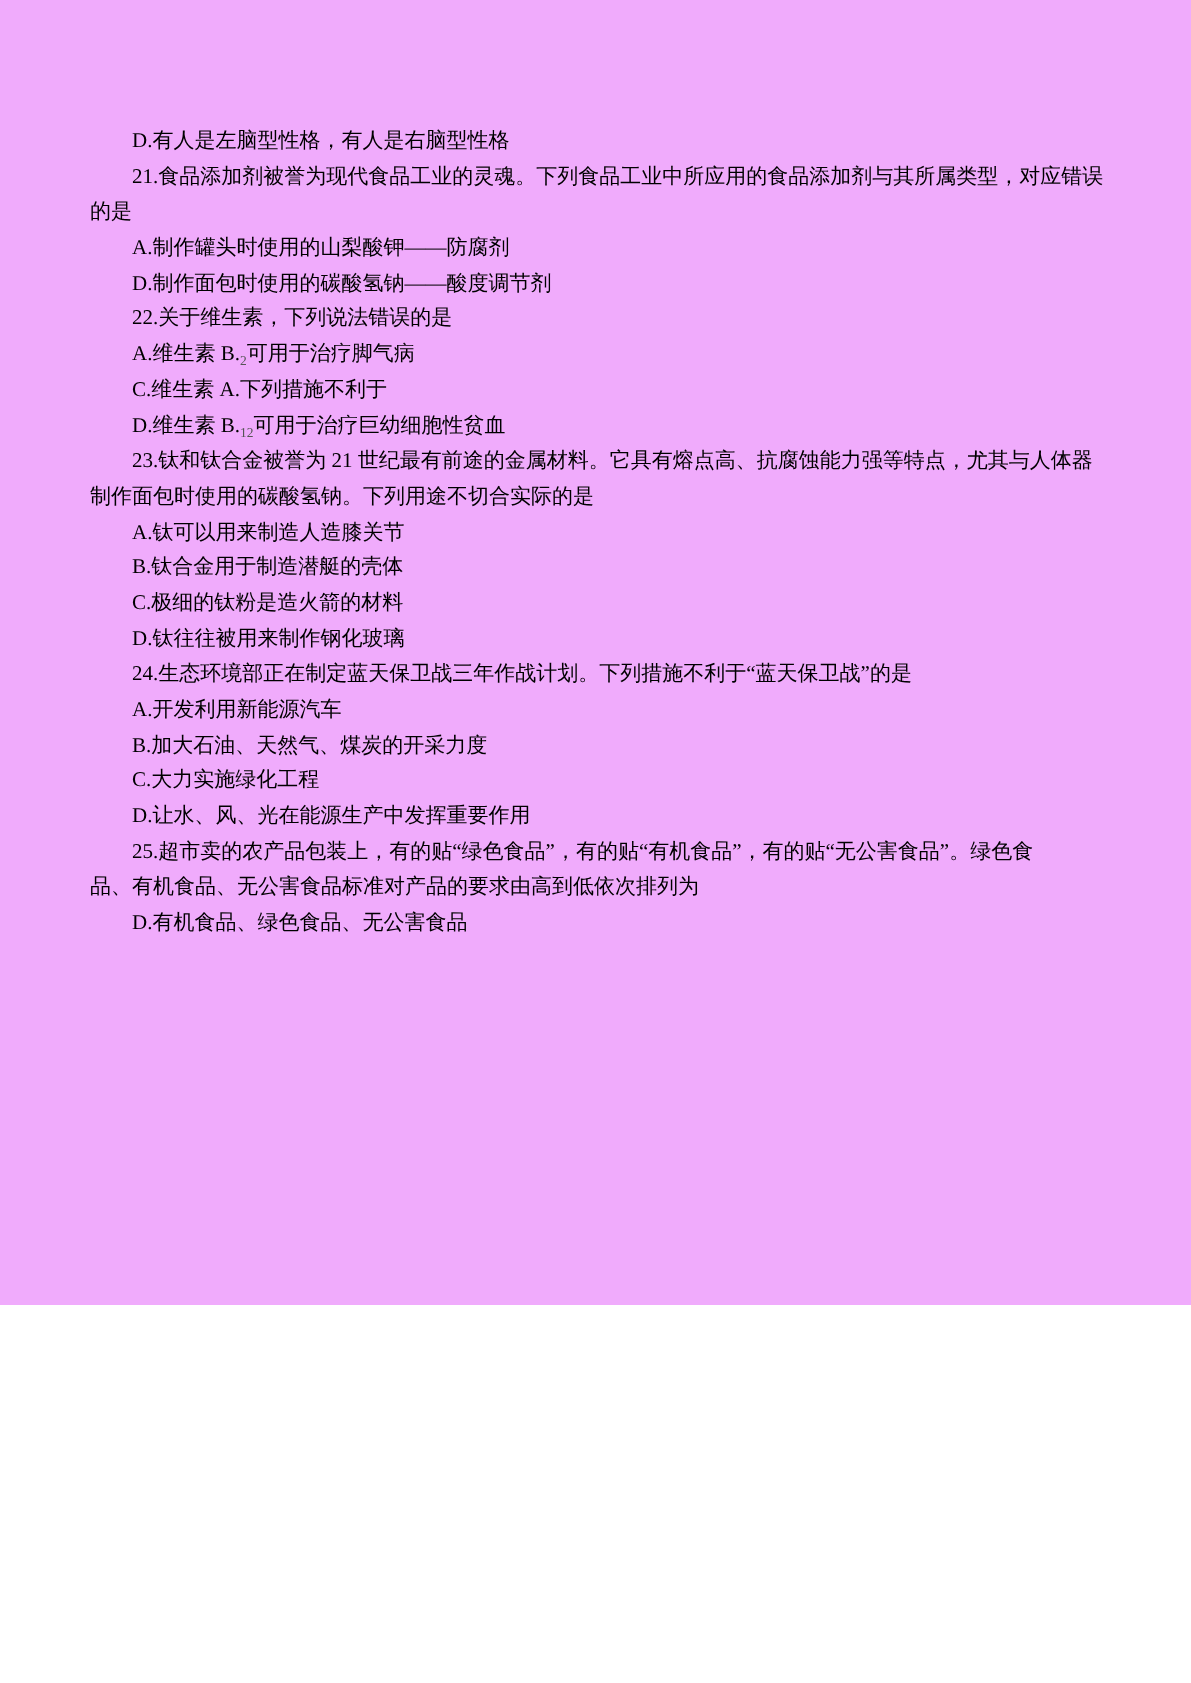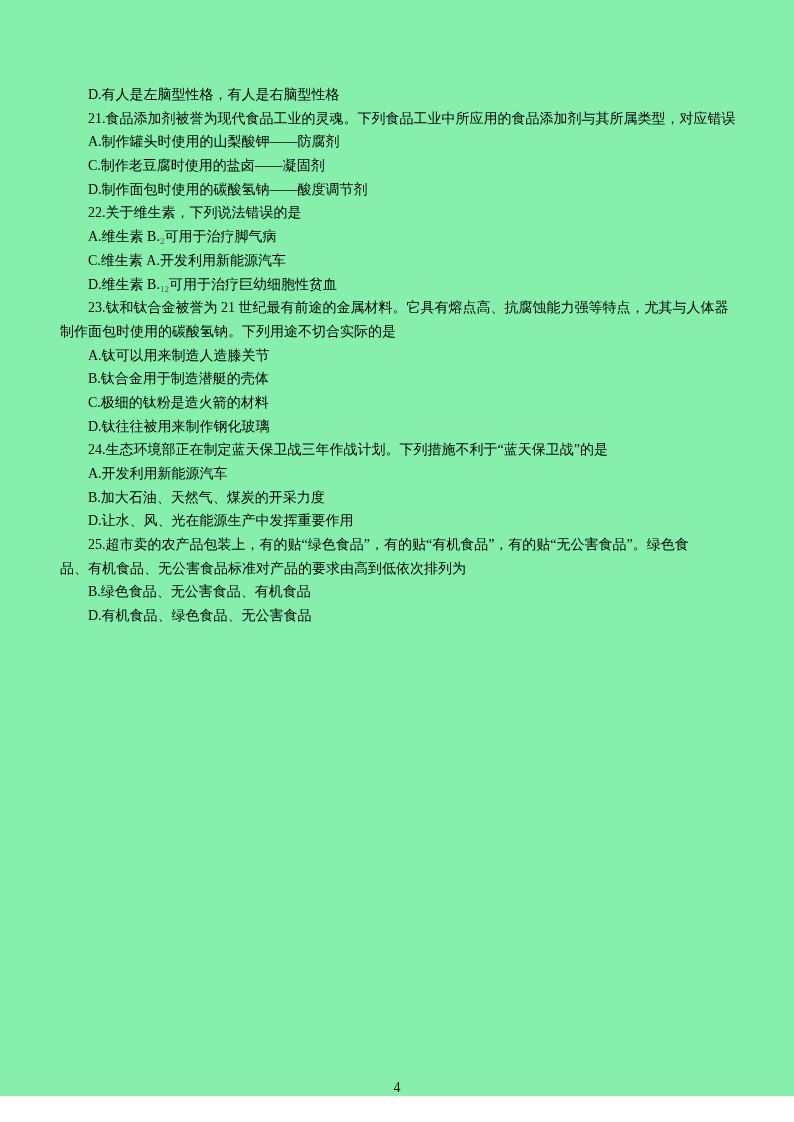--- a/index.html
+++ b/index.html
@@ -3,22 +3,22 @@
 <meta charset="utf-8">
 <style>
   html, body {
     margin: 0;
     padding: 0;
     background: #ffffff;
   }
   .page {
     position: relative;
     width: 794px;
-    height: 1096px;
-    background: #86efac;
+    height: 870px;
+    background: #f0abfc;
     color: #000000;
     font-family: "Liberation Serif", "DejaVu Serif", serif;
     overflow: hidden;
   }
   .doc-content {
     position: absolute;
     left: 60px;
     top: 83px;
     width: 680px;
   }
@@ -49,38 +49,38 @@
     color: #000000;
   }
 </style>
 </head>
 <body>
 
 <div class="page">
   <div class="doc-content">
       <div class="line indent"><span class="text-run">D.有人是左脑型性格，有人是右脑型性格</span></div>
       <div class="line indent"><span class="text-run">21.食品添加剂被誉为现代食品工业的灵魂。下列食品工业中所应用的食品添加剂与其所属类型，对应错误</span></div>
+      <div class="line"><span class="text-run">的是</span></div>
       <div class="line indent"><span class="text-run">A.制作罐头时使用的山梨酸钾——防腐剂</span></div>
-      <div class="line indent"><span class="text-run">C.制作老豆腐时使用的盐卤——凝固剂</span></div>
       <div class="line indent"><span class="text-run">D.制作面包时使用的碳酸氢钠——酸度调节剂</span></div>
       <div class="line indent"><span class="text-run">22.关于维生素，下列说法错误的是</span></div>
       <div class="line indent"><span class="text-run">A.维生素 B.</span><span class="subscript">2</span><span class="text-run">可用于治疗脚气病</span></div>
-      <div class="line indent"><span class="text-run">C.维生素 A.开发利用新能源汽车</span></div>
+      <div class="line indent"><span class="text-run">C.维生素 A.下列措施不利于</span></div>
       <div class="line indent"><span class="text-run">D.维生素 B.</span><span class="subscript">12</span><span class="text-run">可用于治疗巨幼细胞性贫血</span></div>
       <div class="line indent"><span class="text-run">23.钛和钛合金被誉为 21 世纪最有前途的金属材料。它具有熔点高、抗腐蚀能力强等特点，尤其与人体器</span></div>
       <div class="line"><span class="text-run">制作面包时使用的碳酸氢钠。下列用途不切合实际的是</span></div>
       <div class="line indent"><span class="text-run">A.钛可以用来制造人造膝关节</span></div>
       <div class="line indent"><span class="text-run">B.钛合金用于制造潜艇的壳体</span></div>
       <div class="line indent"><span class="text-run">C.极细的钛粉是造火箭的材料</span></div>
       <div class="line indent"><span class="text-run">D.钛往往被用来制作钢化玻璃</span></div>
       <div class="line indent"><span class="text-run">24.生态环境部正在制定蓝天保卫战三年作战计划。下列措施不利于“蓝天保卫战”的是</span></div>
       <div class="line indent"><span class="text-run">A.开发利用新能源汽车</span></div>
       <div class="line indent"><span class="text-run">B.加大石油、天然气、煤炭的开采力度</span></div>
+      <div class="line indent"><span class="text-run">C.大力实施绿化工程</span></div>
       <div class="line indent"><span class="text-run">D.让水、风、光在能源生产中发挥重要作用</span></div>
       <div class="line indent"><span class="text-run">25.超市卖的农产品包装上，有的贴“绿色食品”，有的贴“有机食品”，有的贴“无公害食品”。绿色食</span></div>
       <div class="line"><span class="text-run">品、有机食品、无公害食品标准对产品的要求由高到低依次排列为</span></div>
-      <div class="line indent"><span class="text-run">B.绿色食品、无公害食品、有机食品</span></div>
       <div class="line indent"><span class="text-run">D.有机食品、绿色食品、无公害食品</span></div>
     </div>
   <div class="page-footer">
     <span class="page-number">4</span>
   </div>
 </div>
 
 </body></html>

